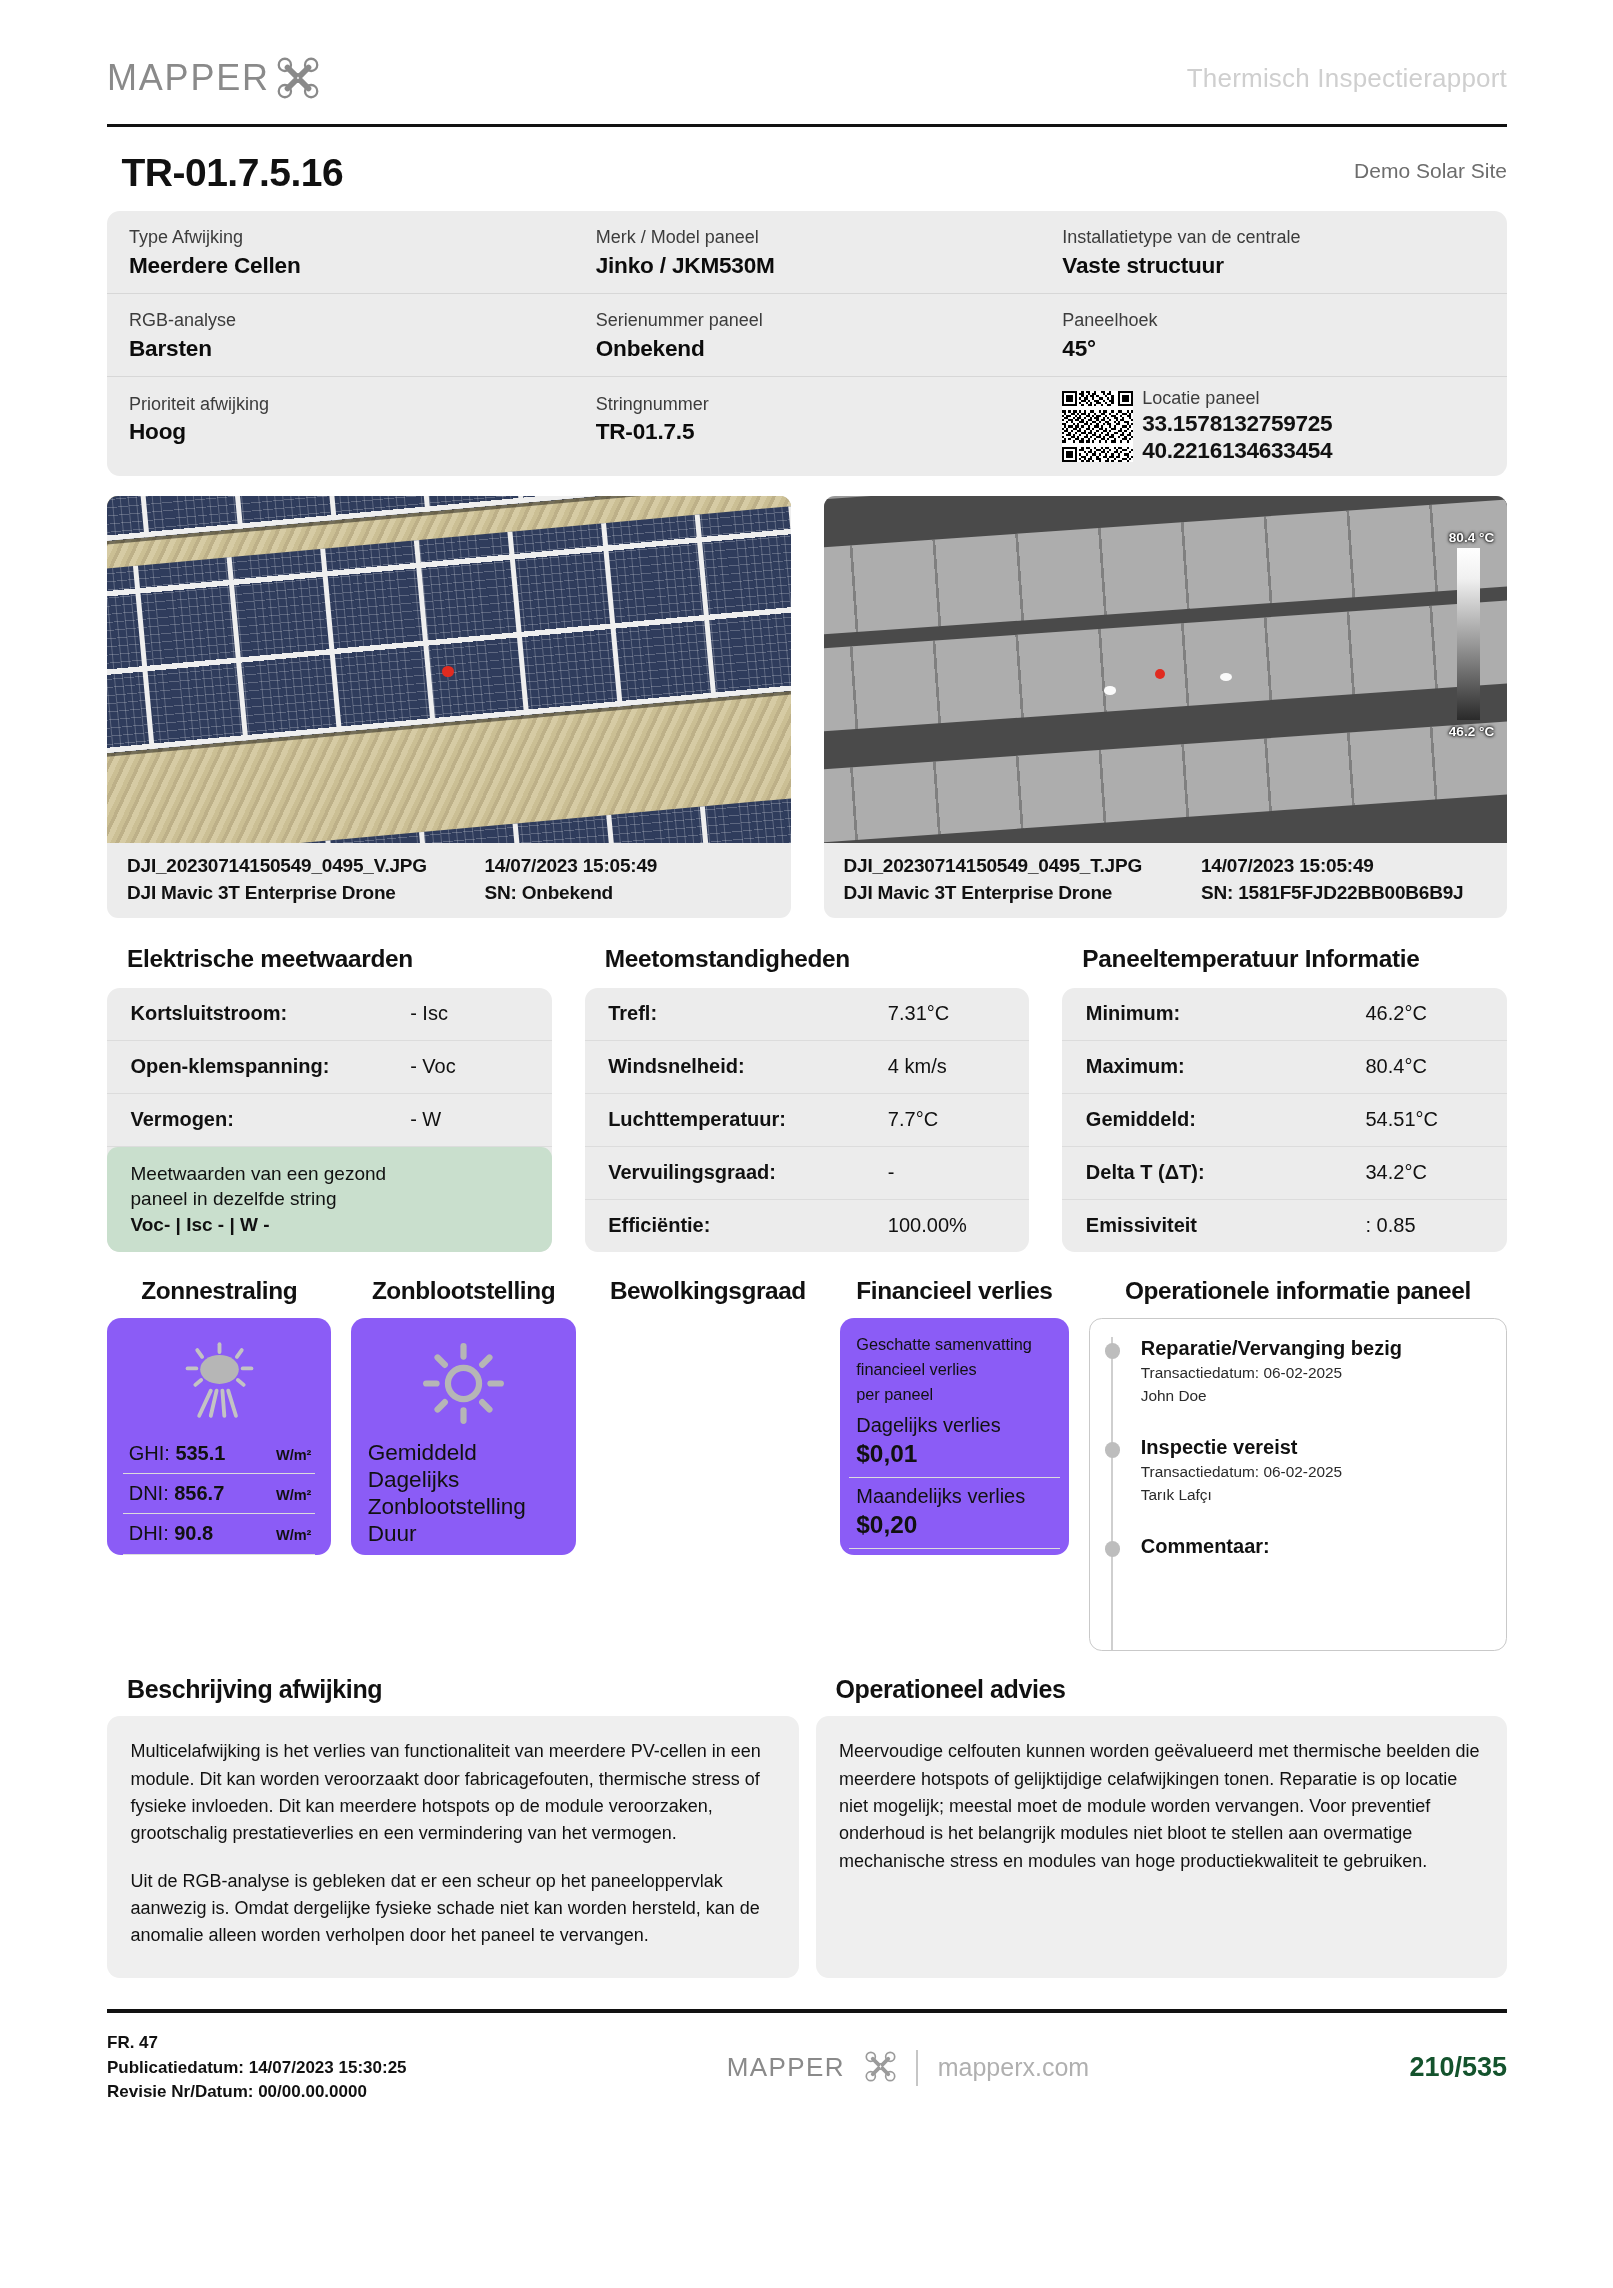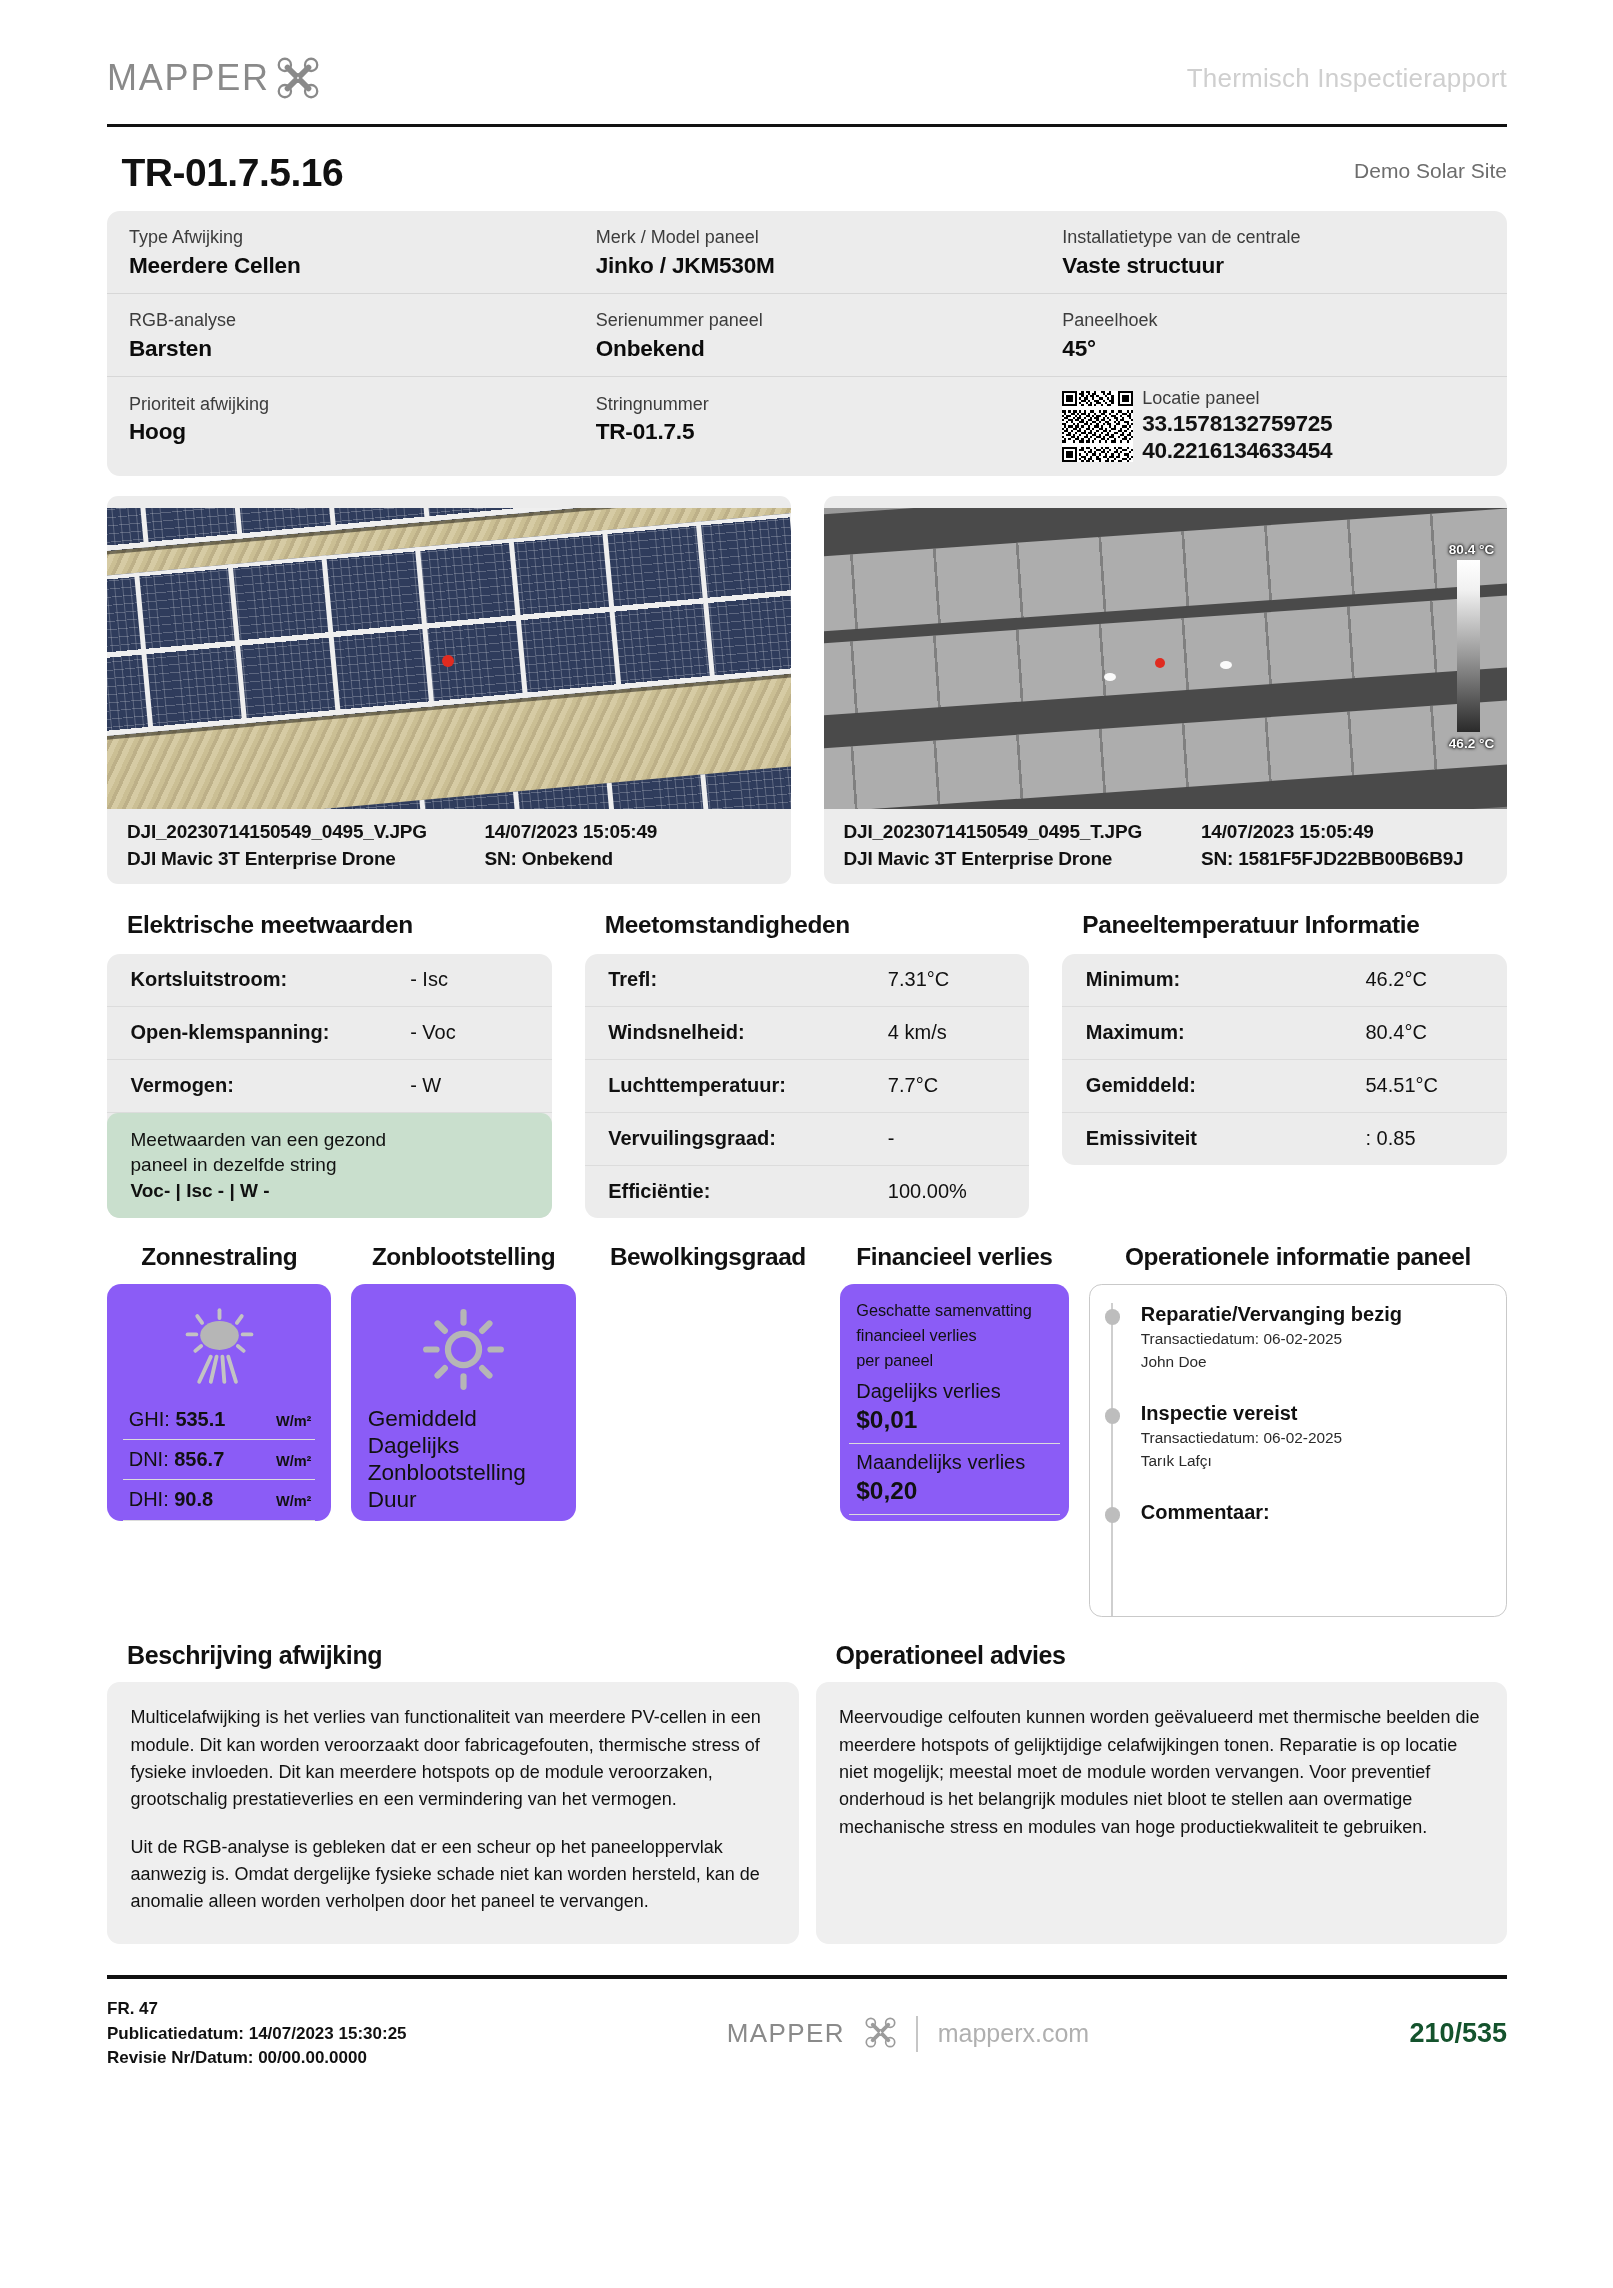--- a/index.html
+++ b/index.html
@@ -39,21 +39,21 @@
   .info-label { font-size: 18px; color: #3c3c3c; font-weight: 400; margin-bottom: 4.5px; }
   .info-value { font-size: 22.6px; font-weight: 700; color: #0c0c0c; letter-spacing: -0.2px; }
   .qr-cell { display: flex; align-items: center; gap: 9px; padding: 11px 20px 11px 22px; }
   .qr-box { width: 71px; height: 71px; flex: 0 0 71px; }
   .qr-text .info-label { margin-bottom: 1.8px; }
   .coord { font-size: 22.6px; font-weight: 700; line-height: 1.18; letter-spacing: -0.3px; }
 
   
   .photos { display: grid; grid-template-columns: 1fr 1fr; gap: 33px; margin-top: 20px; }
   .photo-card { border-radius: 11px; overflow: hidden; background: #ececec; }
-  .photo { height: 301px; width: 100%; position: relative; overflow: hidden; margin-top: 12px; }
+  .photo { height: 347px; width: 100%; position: relative; overflow: hidden; }
   .caption { padding: 12.7px 20px 14.5px 20px; display: grid; grid-template-columns: 1.25fr 1fr;
      row-gap: 4.5px; }
   .cap-txt { font-size: 19px; font-weight: 700; letter-spacing: -0.2px;
      font-family: "Liberation Sans Narrow","Liberation Sans",sans-serif; }
 
   
   .ground { position:absolute; inset:0; background:
       repeating-linear-gradient(115deg,#cbbf94 0 4.5px,#bdb088 4.5px 8.1px,#d6cba4 8.1px 13.6px),
       linear-gradient(160deg,#c9bd92,#bcae84); }
   .pvband { position:absolute; left:-9%; width:120%; background:#2f3c5c;
@@ -631,20 +631,24 @@
         </div>
         <div class="trow">
           <span class="tkey">Maximum:</span>
           <span class="tval">80.4°C</span>
         </div>
         <div class="trow">
           <span class="tkey">Gemiddeld:</span>
           <span class="tval">54.51°C</span>
         </div>
         <div class="trow">
+          <span class="tkey">Delta T (ΔT):</span>
+          <span class="tval">34.2°C</span>
+        </div>
+        <div class="trow">
           <span class="tkey">Emissiviteit</span>
           <span class="tval">: 0.85</span>
         </div>
       </div>
     </div>
   </div>
 
   <div class="strip">
 
     <div>

